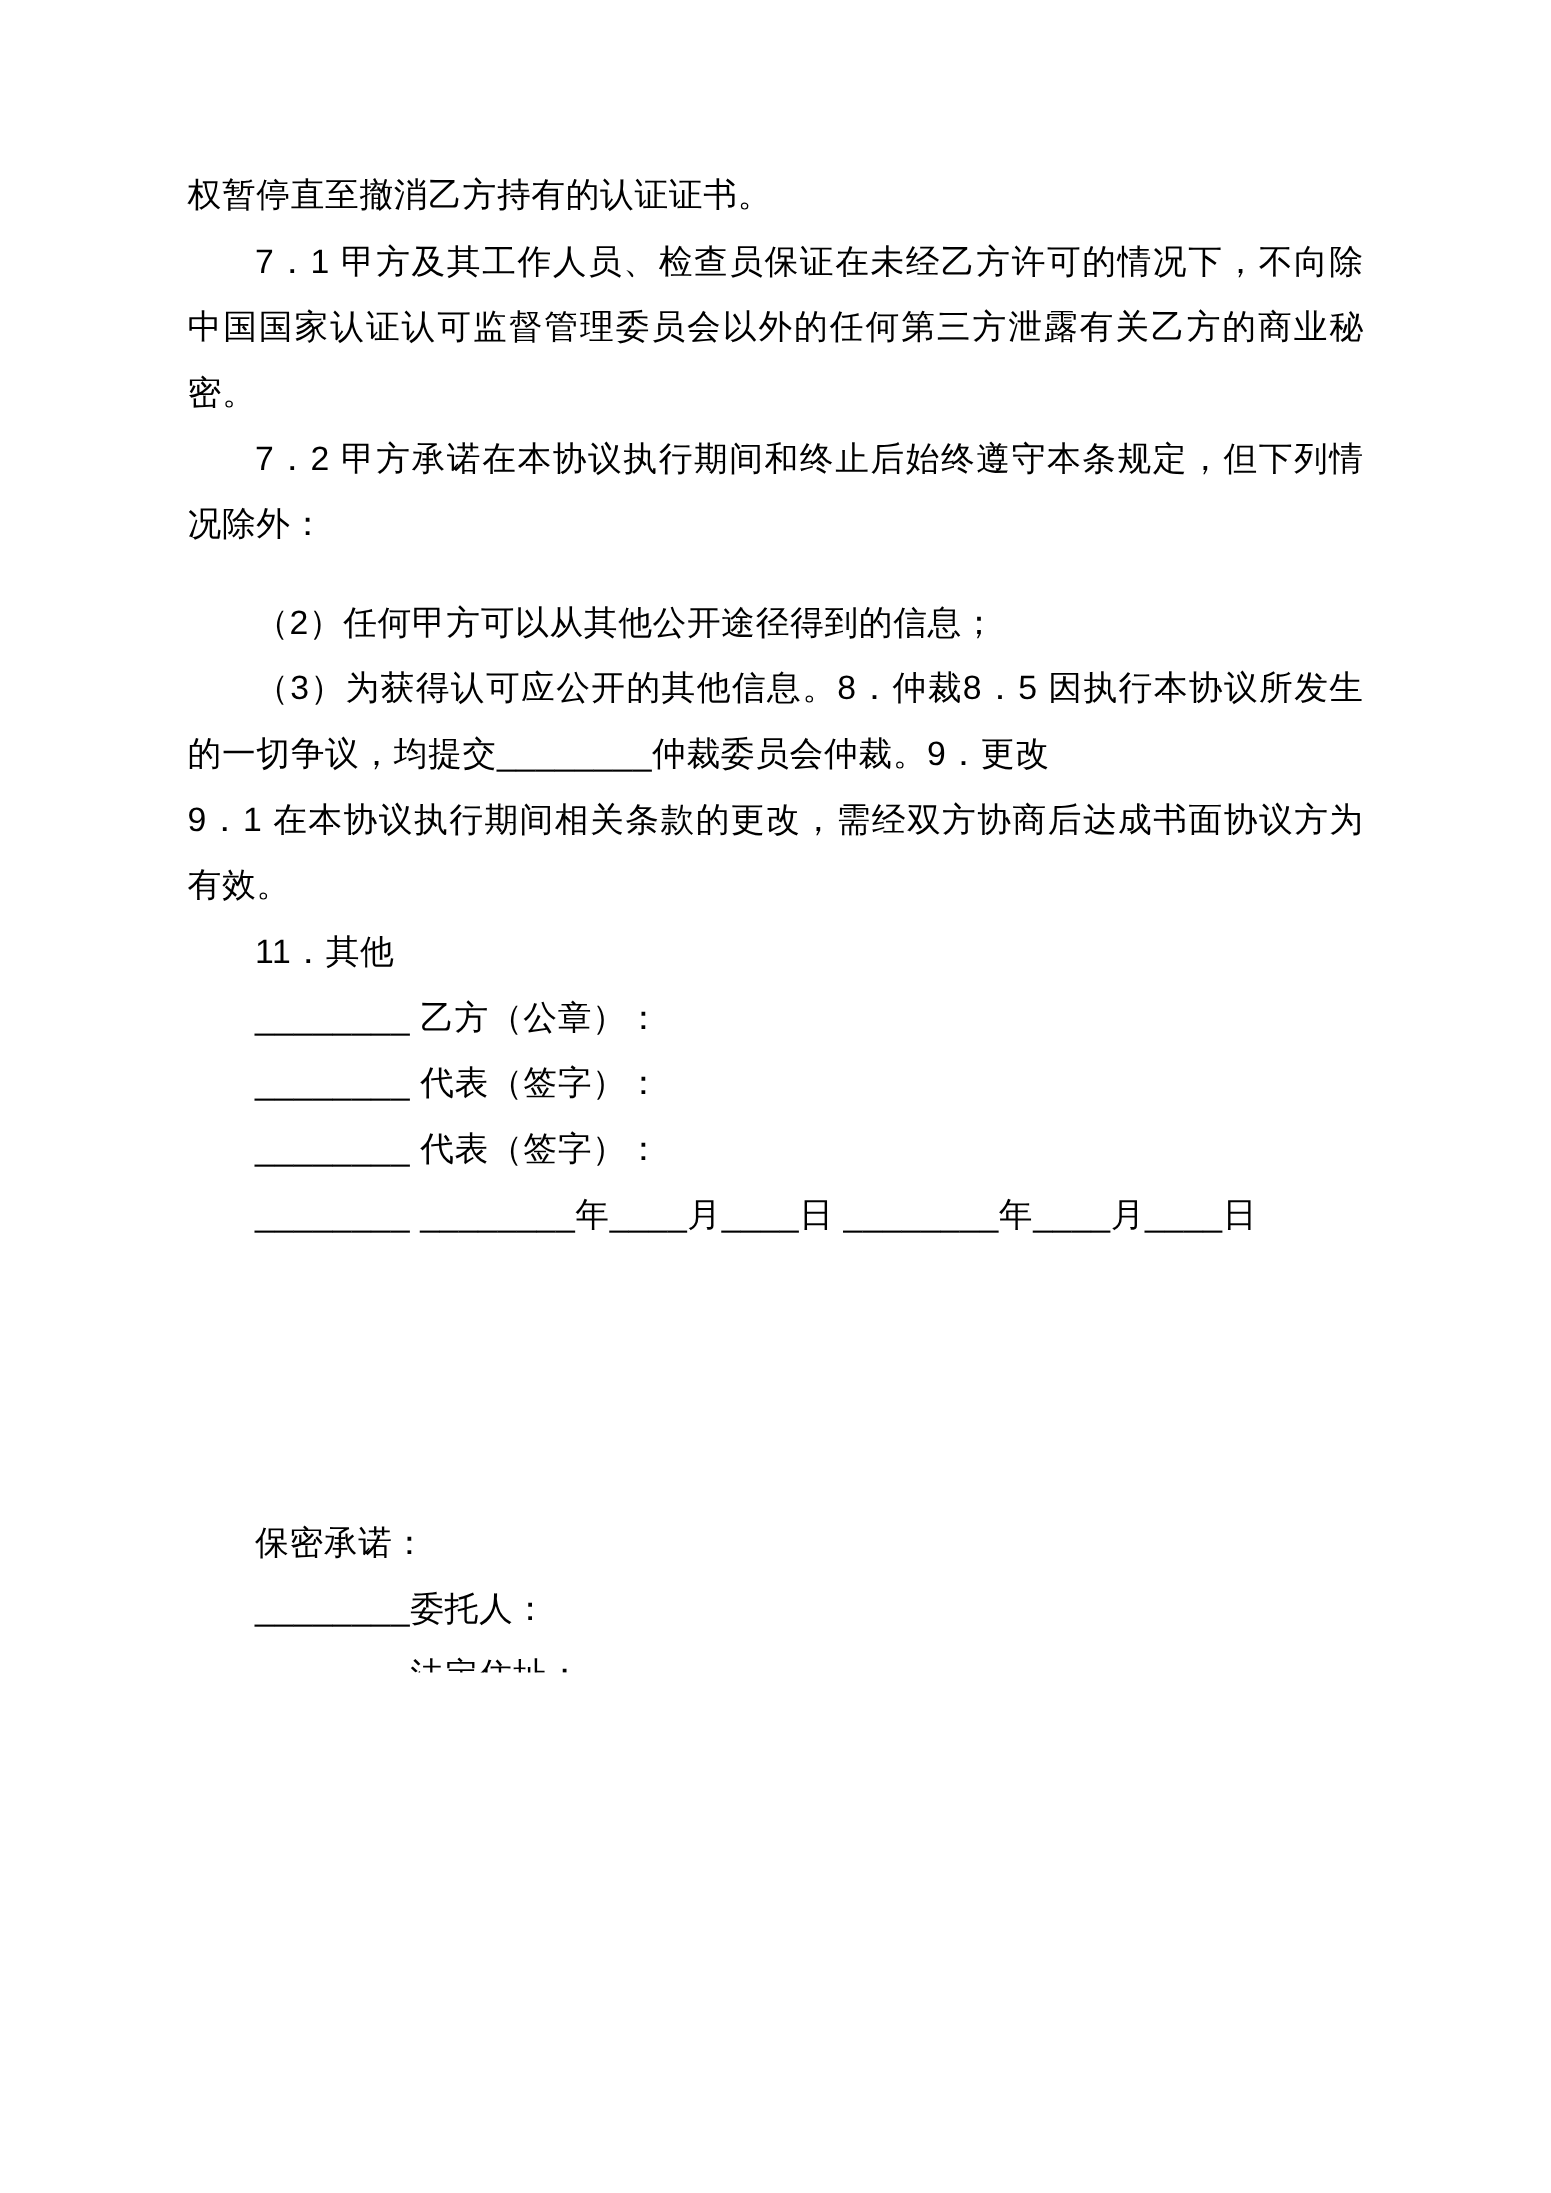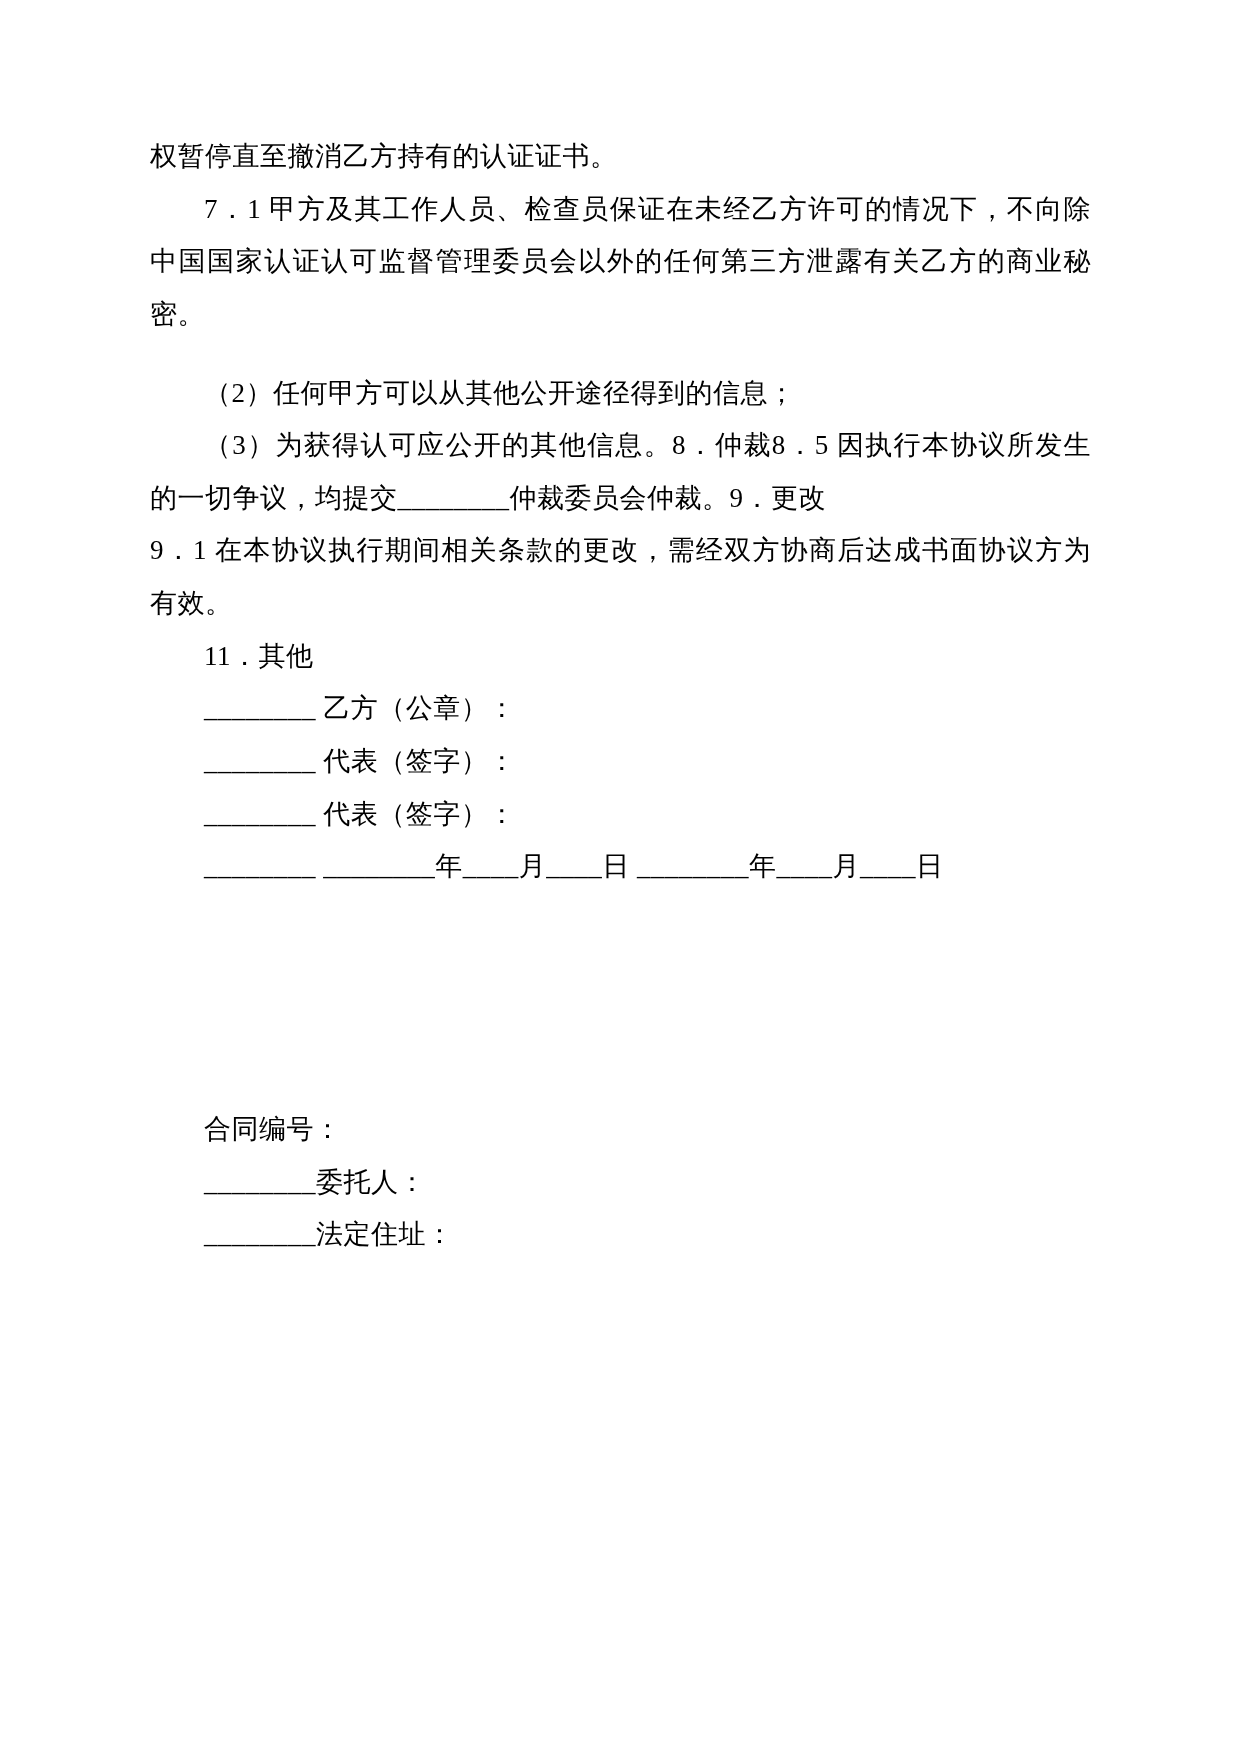--- a/index.html
+++ b/index.html
@@ -7,21 +7,21 @@
     padding: 0;
     background: #ffffff;
   }
   .page {
     width: 1241px;
     height: 1338px;
     background: #ffffff;
     position: relative;
     box-sizing: border-box;
     padding: 130px 150px 0 150px;
-    font-family: Liberation Serif, serif;
+    font-family: Liberation Sans, sans-serif;
     color: #000000;
   }
   .doc-body {
     font-size: 27px;
     line-height: 1.95;
     letter-spacing: 0.5px;
     text-align: justify;
   }
   .para {
     margin: 0;
@@ -40,36 +40,37 @@
   }
 </style>
 </head>
 <body>
 
 <div class="page">
   <div class="doc-body">
 
     <p class="para">权暂停直至撤消乙方持有的认证证书。</p>
     <p class="para indent">7．1 甲方及其工作人员、检查员保证在未经乙方许可的情况下，不向除中国国家认证认可监督管理委员会以外的任何第三方泄露有关乙方的商业秘密。</p>
+    <p class="para indent">7．2 甲方承诺在本协议执行期间和终止后始终遵守本条规定，但下列情况除外：</p>
 
     <div class="spacer-sm"></div>
 
     <p class="para indent">（2）任何甲方可以从其他公开途径得到的信息；</p>
     <p class="para indent">（3）为获得认可应公开的其他信息。8．仲裁8．5 因执行本协议所发生的一切争议，均提交________仲裁委员会仲裁。9．更改</p>
 
     <p class="para">9．1 在本协议执行期间相关条款的更改，需经双方协商后达成书面协议方为有效。</p>
     <p class="para indent">11．其他</p>
 
     <p class="para indent">________ 乙方（公章）：</p>
     <p class="para indent">________ 代表（签字）：</p>
     <p class="para indent">________ 代表（签字）：</p>
     <p class="para indent">________ ________年____月____日 ________年____月____日</p>
 
     <div class="spacer-lg"></div>
 
     <div class="tail-block">
-      <p class="para tail-line">合同编号：</p>
+      <p class="para tail-line">保密承诺：</p>
       <p class="para tail-line">________委托人：</p>
       <p class="para tail-line">________法定住址：</p>
     </div>
 
   </div>
 </div>
 
 </body></html>

